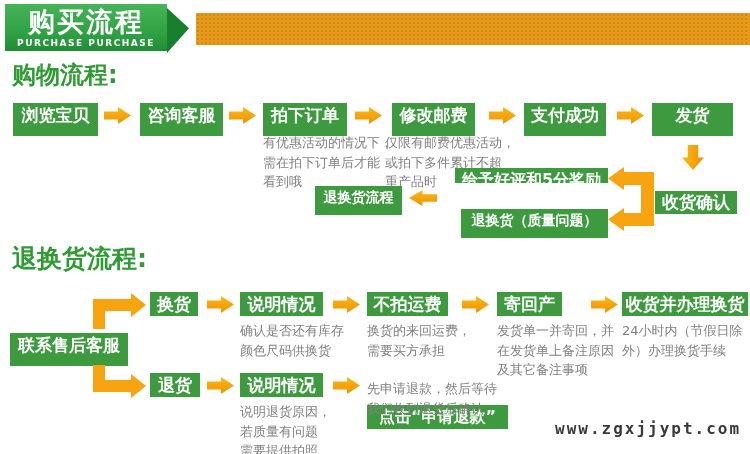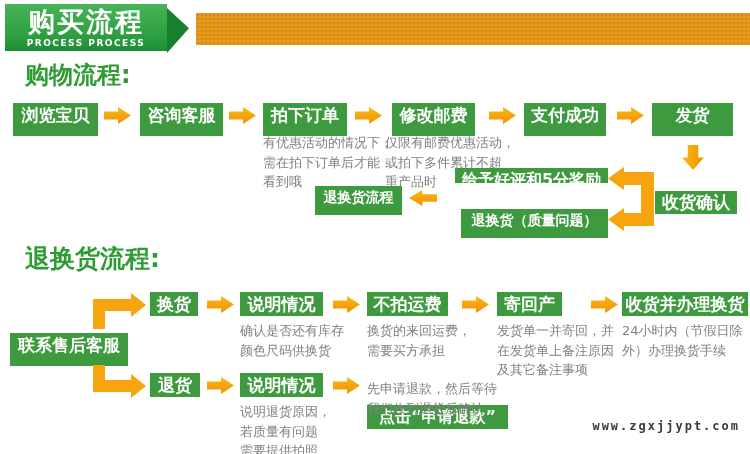--- a/index.html
+++ b/index.html
@@ -20,21 +20,21 @@
   .banner-chevron{
     left:167px;top:8px;width:22px;height:45px;background:#187f2c;
     clip-path:polygon(0 0,100% 45%,0 100%);
   }
   .orange-bar{
     left:196px;top:13px;width:554px;height:32px;background:#e6991a;
     background-image:radial-gradient(rgba(120,70,0,0.18) 1px,transparent 1.2px);
     background-size:4px 4px;
   }
   
-  .heading{color:#2e9b33;font-weight:bold;margin-left:13px;}
+  .heading{color:#2e9b33;font-weight:bold;}
   
   .box{
     position:absolute;background:#3d9a3e;color:#ffffff;font-weight:bold;
     text-align:center;font-size:17px;height:33px;line-height:25px;overflow:hidden;
   }
   .box.sm{font-size:16px;height:15px;line-height:23px;}
   .box.xs{font-size:14px;height:29px;line-height:23px;}
   
   .note{
     position:absolute;color:#808080;font-size:13px;line-height:1.5;
@@ -44,31 +44,31 @@
   .arr{position:absolute;background:linear-gradient(180deg,#fcb913 0%,#ef9206 100%);}
   .arrow-r{width:27px;height:17px;clip-path:polygon(0 26%,52% 26%,52% 0,100% 50%,52% 100%,52% 74%,0 74%);}
   .arrow-l{width:28px;height:16px;clip-path:polygon(100% 26%,48% 26%,48% 0,0 50%,48% 100%,48% 74%,100% 74%);}
   .arrow-d{width:22px;height:25px;clip-path:polygon(26% 0,74% 0,74% 50%,100% 50%,50% 100%,0 50%,26% 50%);background:linear-gradient(90deg,#fcb913,#ef9206);}
   .hbar{position:absolute;background:#f7a410;}
   .vbar{position:absolute;background:#f7a410;}
   .head-r{position:absolute;background:#f7a410;clip-path:polygon(0 0,100% 50%,0 100%);}
   .head-l{position:absolute;background:#f7a410;clip-path:polygon(100% 0,0 50%,100% 100%);}
   
   .site{
-    position:absolute;color:#3a3a3a;font-weight:bold;font-size:12px;
+    position:absolute;color:#3a3a3a;font-weight:bold;font-size:16px;
     letter-spacing:2px;font-family:"DejaVu Sans Mono","Liberation Mono",monospace;
     text-align:right;
   }
 </style>
 </head>
 <body>
 
 <div class="abs banner-green">
   <div class="banner-title">购买流程</div>
-  <div class="banner-sub">PROCESS PROCESS</div>
+  <div class="banner-sub">PURCHASE PURCHASE</div>
 </div>
 <div class="abs banner-chevron"></div>
 <div class="abs orange-bar"></div>
 
 <div class="abs heading" style="left:12px;top:59px;font-size:24px;">购物流程:</div>
 
 <div class="box" style="left:13px;top:103px;width:85px;">浏览宝贝</div>
 <div class="arr arrow-r" style="left:104px;top:107px;"></div>
 <div class="box" style="left:140px;top:103px;width:83px;">咨询客服</div>
 <div class="arr arrow-r" style="left:229px;top:107px;"></div>

